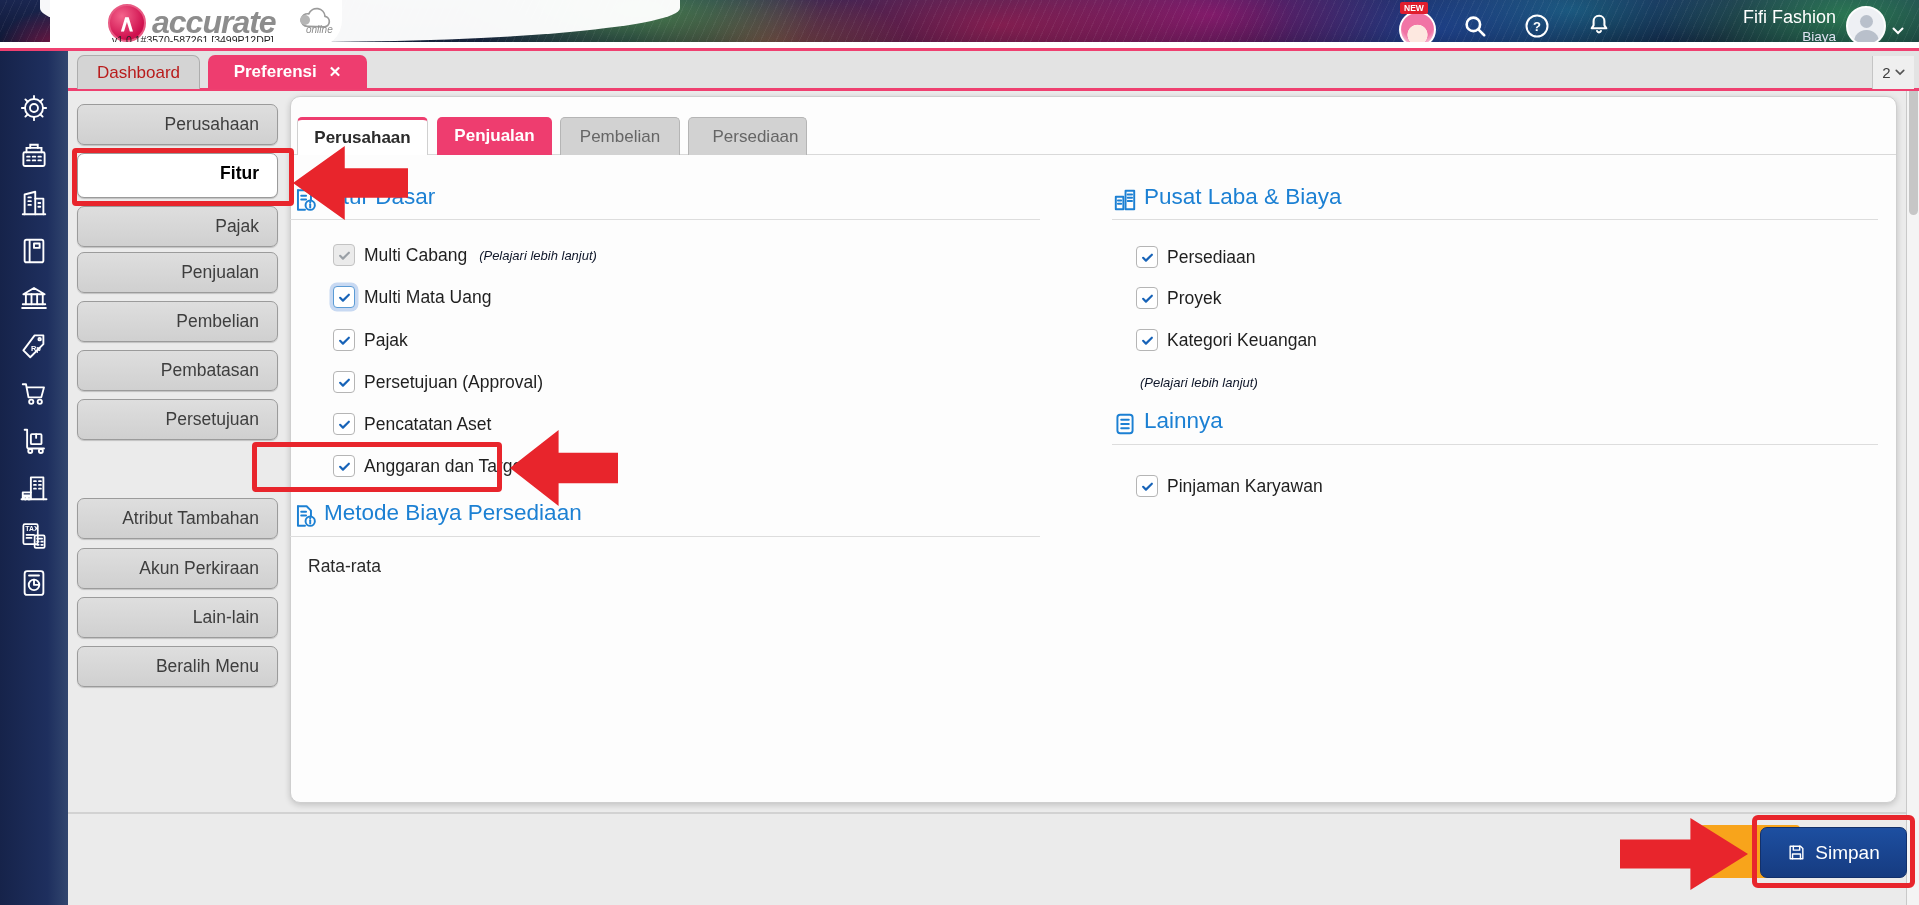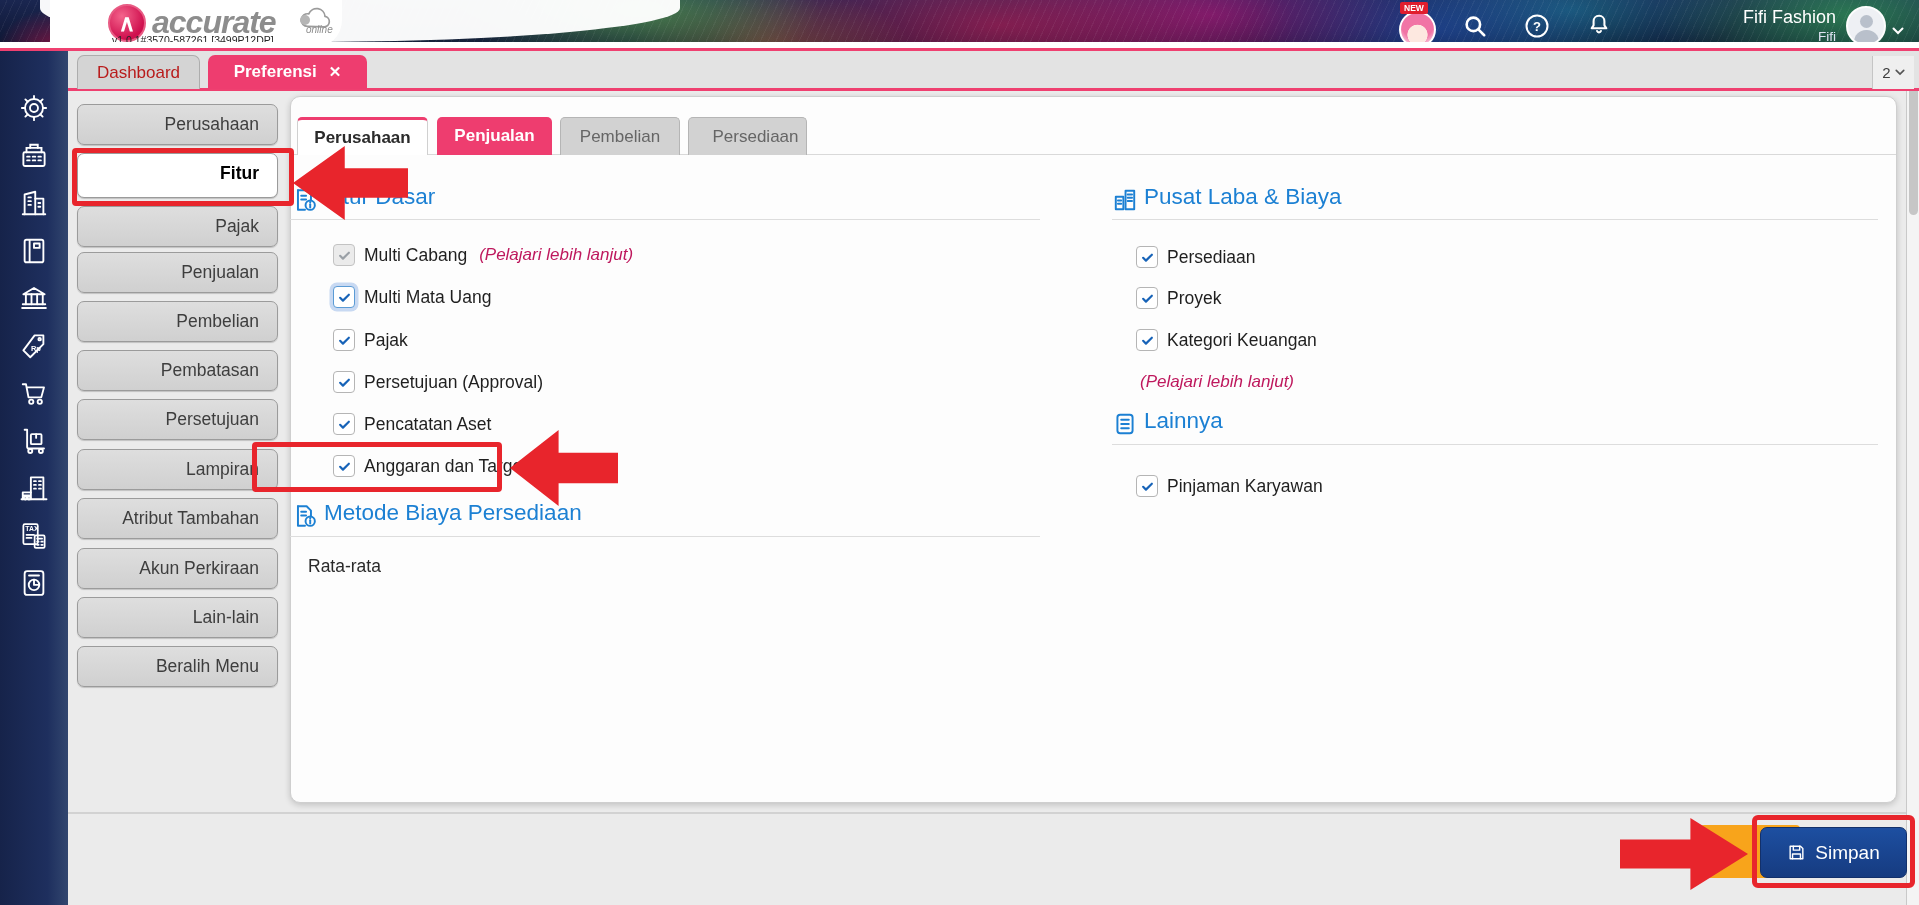--- a/index.html
+++ b/index.html
@@ -93,21 +93,21 @@
   .sec-icon{position:absolute;width:26px;height:26px;z-index:3;}
   .sec-title{position:absolute;font-size:22.5px;font-weight:500;color:#1c80d3;z-index:3;}
   .hdiv{position:absolute;height:1px;background:#ddd;z-index:3;}
 
   .row{position:absolute;height:26px;display:flex;align-items:center;z-index:3;}
   .cb{width:22px;height:22px;border-radius:4px;background:#fff;border:1.6px solid #b5b5b5;
     display:flex;align-items:center;justify-content:center;flex:0 0 22px;}
   .cb.dis{background:#ebebeb;border-color:#c3c3c3;}
   .cb.focus{border-color:#5b9bd5;box-shadow:0 0 0 3.5px rgba(100,150,220,.35);}
   .lbl{margin-left:9px;font-size:17.5px;color:#1f1f1f;white-space:nowrap;}
-  .learn{margin-left:12px;font-size:17px;font-style:italic;color:#be185d;white-space:nowrap;}
+  .learn{margin-left:12px;font-size:13px;font-style:italic;color:#0f172a;white-space:nowrap;}
   .plain-val{position:absolute;font-size:17.5px;color:#2a2a2a;z-index:3;}
 
   
   .footer-sep{left:68px;top:812px;width:1838px;height:2px;background:#d2d2d2;}
   .orange-hl{left:1700px;top:825px;width:100px;height:53px;background:#f8a41b;border-radius:4px;z-index:20;}
   .save-btn{left:1760px;top:827px;width:147px;height:51px;border-radius:7px;
     background:linear-gradient(#1d4fa1,#163b80);border:1px solid #12306b;color:#fff;
     font-size:19px;display:flex;align-items:center;justify-content:center;gap:9px;z-index:21;}
 
   
@@ -161,21 +161,21 @@
       </svg>
     </div>
     <div class="abs" style="left:1586px;top:12px;">
       <svg class="hicon" viewBox="0 0 24 24" fill="none" stroke="#fff" stroke-width="1.9" stroke-linecap="round" stroke-linejoin="round">
         <path d="M12 3.5c-3 0-5 2.2-5 5v3.8L5.2 15h13.6L17 12.3V8.5c0-2.8-2-5-5-5z"></path>
         <path d="M10.2 17.5a1.9 1.9 0 0 0 3.6 0"></path>
       </svg>
     </div>
 
     <div class="abs uname">Fifi Fashion</div>
-    <div class="abs urole">Fifi</div>
+    <div class="abs urole">Biaya</div>
     <div class="abs uavatar"></div>
     <div class="abs" style="left:1892px;top:21px;">
       <svg width="12" height="8" viewBox="0 0 12 8" fill="none" stroke="#fff" stroke-width="2" stroke-linecap="round">
         <path d="M1.5 1.5 L6 6 L10.5 1.5"></path>
       </svg>
     </div>
 
     <div class="abs hdr-white"></div>
     <div class="abs hdr-line"></div>
   </div>
@@ -286,21 +286,20 @@
     </div>
   </div>
 
   <div class="menu-btn" style="top:104px;">Perusahaan</div>
   <div class="menu-btn active" style="top:153px;">Fitur</div>
   <div class="menu-btn" style="top:206px;">Pajak</div>
   <div class="menu-btn" style="top:252px;">Penjualan</div>
   <div class="menu-btn" style="top:301px;">Pembelian</div>
   <div class="menu-btn" style="top:350px;">Pembatasan</div>
   <div class="menu-btn" style="top:399px;">Persetujuan</div>
-  <div class="menu-btn" style="top:449px;">Lampiran</div>
   <div class="menu-btn" style="top:498px;">Atribut Tambahan</div>
   <div class="menu-btn" style="top:548px;">Akun Perkiraan</div>
   <div class="menu-btn" style="top:597px;padding-left:20px;">Lain-lain</div>
   <div class="menu-btn" style="top:646px;">Beralih Menu</div>
 
   <div class="abs card"></div>
   <div class="abs tabstrip-line"></div>
 
   <div class="ctab active" style="left:297px;width:131px;">Perusahaan</div>
   <div class="ctab pink" style="left:437px;width:115px;">Penjualan</div>

